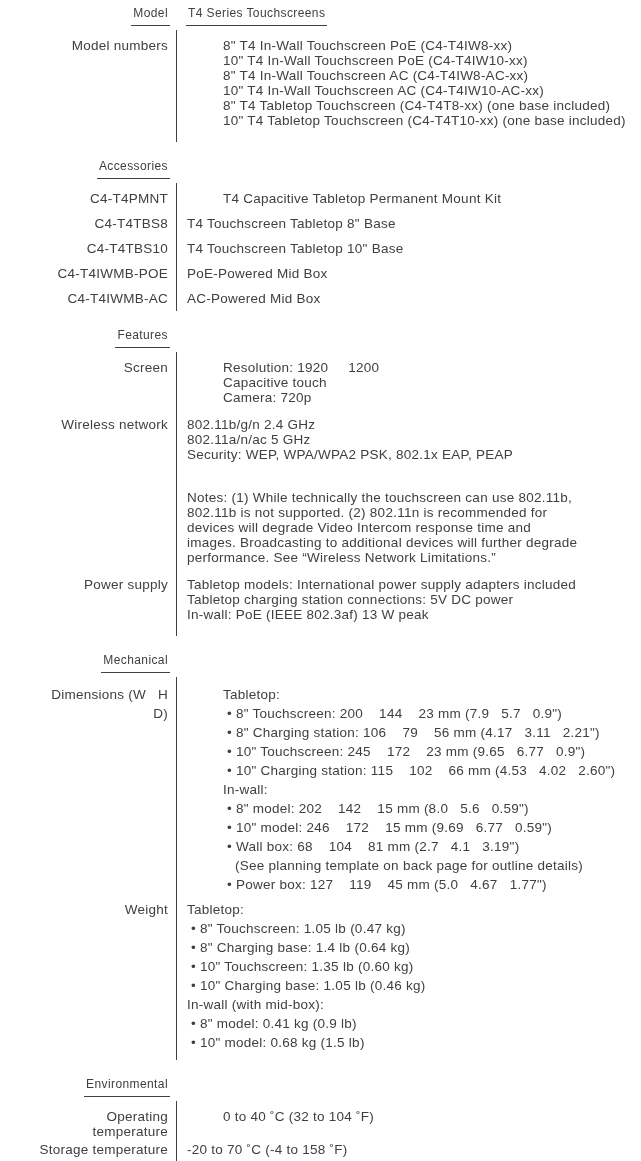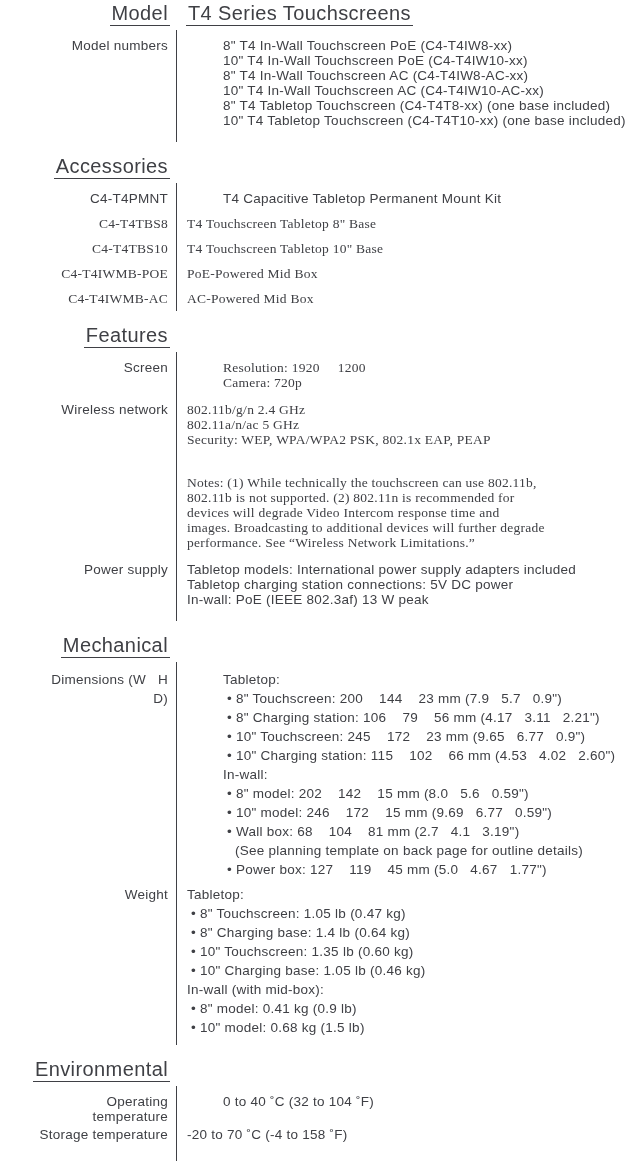--- a/index.html
+++ b/index.html
@@ -21,21 +21,21 @@
   .header-row {
     display: grid;
     grid-template-columns: 176px 1fr;
     align-items: end;
     margin-bottom: 4px;
   }
   .h-left  { text-align: right; padding-right: 6px; }
   .h-right { padding-left: 10px; }
   .h-text {
     display: inline-block;
-    font-size: 20px;
+    font-size: 12px;
     letter-spacing: 0.4px;
     line-height: 18px;
     border-bottom: 1.5px solid #3f4045;
     padding: 0 2px 3px 2px;
   }
 
   .row { display: grid; grid-template-columns: 176px 1fr; }
   .label {
     text-align: right;
     padding-right: 8px;
@@ -45,26 +45,26 @@
   .value {
     border-left: 1.5px solid #3f4045;
     padding-left: 10px;
   }
   .line { white-space: pre-wrap; line-height: 15px; }
   .mech .line, .mech .label { line-height: 19px; }
   .notes { margin-top: 28px; }
 
   .pt8 > * { padding-top: 8px; padding-left: 46px; }
   .pt6 > * { padding-top: 6px; }
-  .pt5 > * { padding-top: 5px; font-family: Liberation Serif, serif; }
+  .pt5 > * { padding-top: 5px; }
   .pt3 > * { padding-top: 3px; }
   .pb20 > .value { padding-bottom: 20px; }
   .pb14 > .value { padding-bottom: 14px; }
   .pb8  > .value { padding-bottom: 8px; }
-  .pb6  > .value { padding-bottom: 6px; font-family: Liberation Serif, serif; }
+  .pb6  > .value { padding-bottom: 6px; }
   .pb5  > .value { padding-bottom: 5px; }
   .pb3  > .value { padding-bottom: 3px; }
 </style>
 </head>
 <body>
 
 <div class="page">
 
   <div class="section">
     <div class="header-row">
@@ -131,20 +131,21 @@
     <div class="header-row">
       <div class="h-left">
         <span class="h-text">Features</span>
       </div>
       <div class="h-right"></div>
     </div>
     <div class="row pt8 pb6">
       <div class="label">Screen</div>
       <div class="value">
         <div class="line">Resolution: 1920     1200</div>
+        <div class="line">Capacitive touch</div>
         <div class="line">Camera: 720p</div>
       </div>
     </div>
     <div class="row pt6 pb6">
       <div class="label">Wireless network</div>
       <div class="value">
         <div class="line">802.11b/g/n 2.4 GHz</div>
         <div class="line">802.11a/n/ac 5 GHz</div>
         <div class="line">Security: WEP, WPA/WPA2 PSK, 802.1x EAP, PEAP</div>
         <div class="notes">

